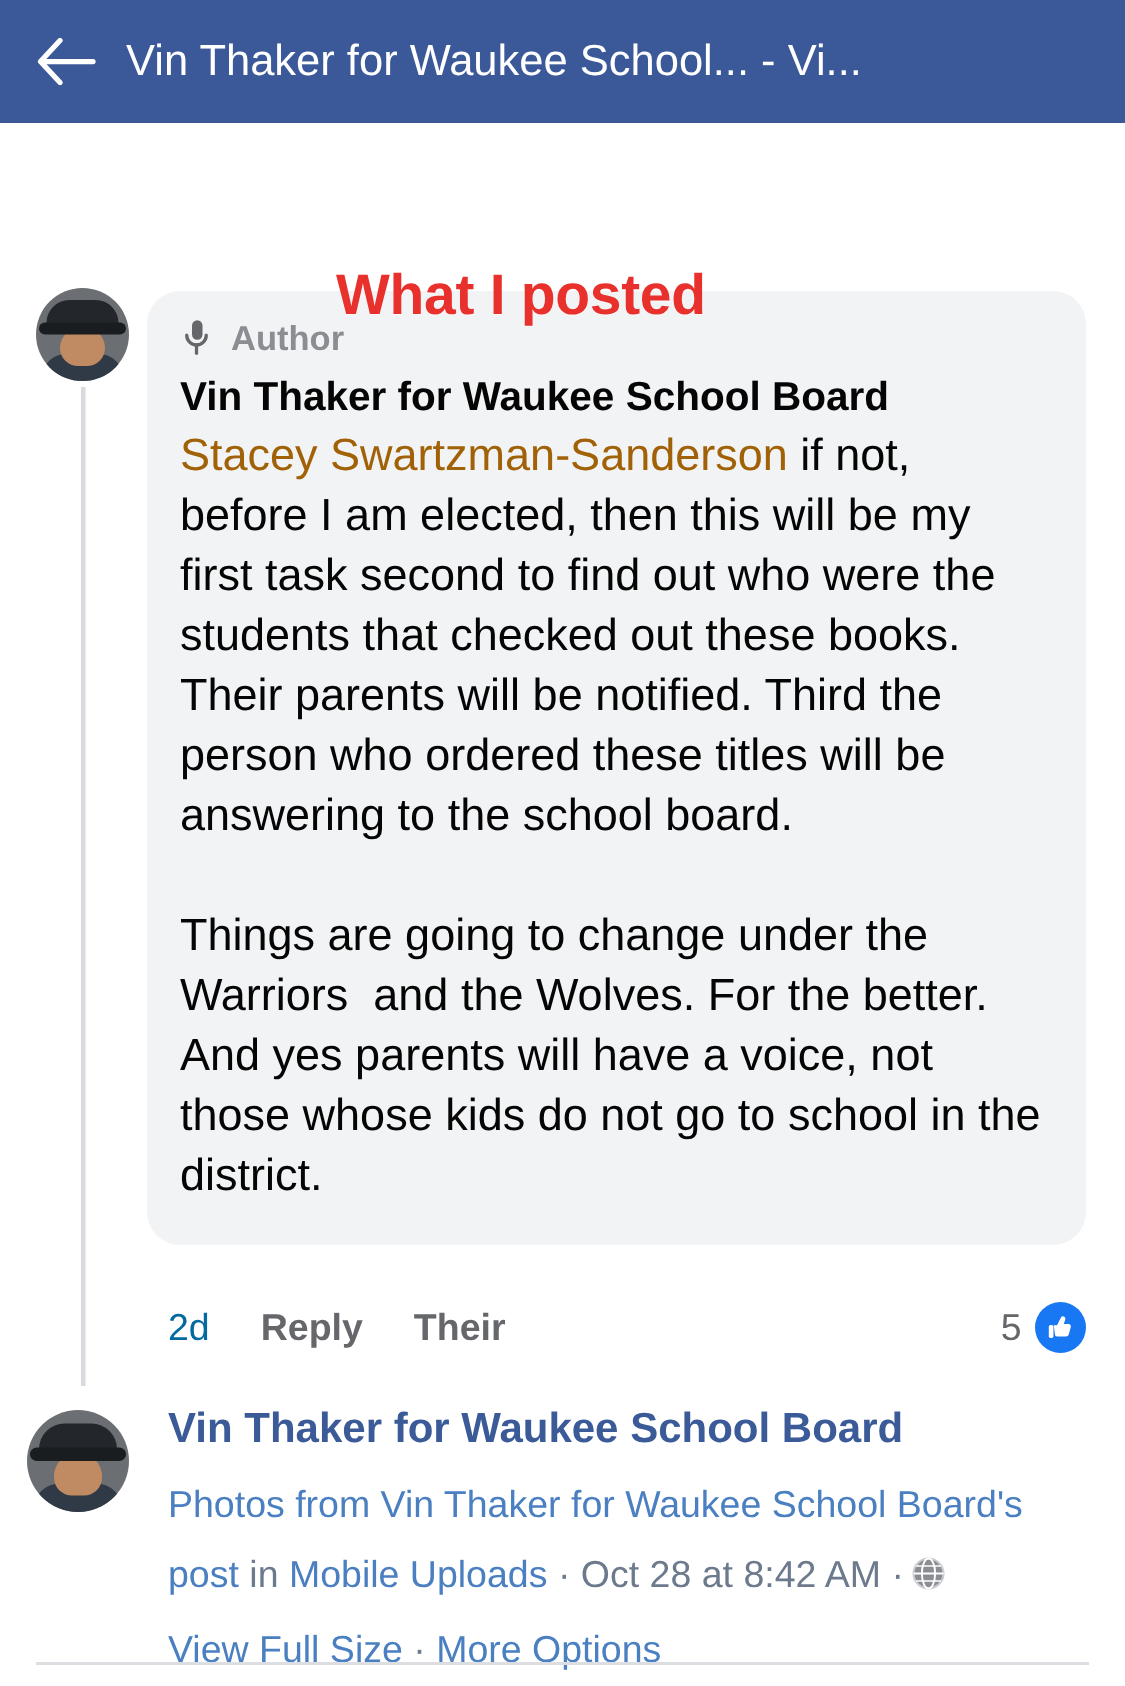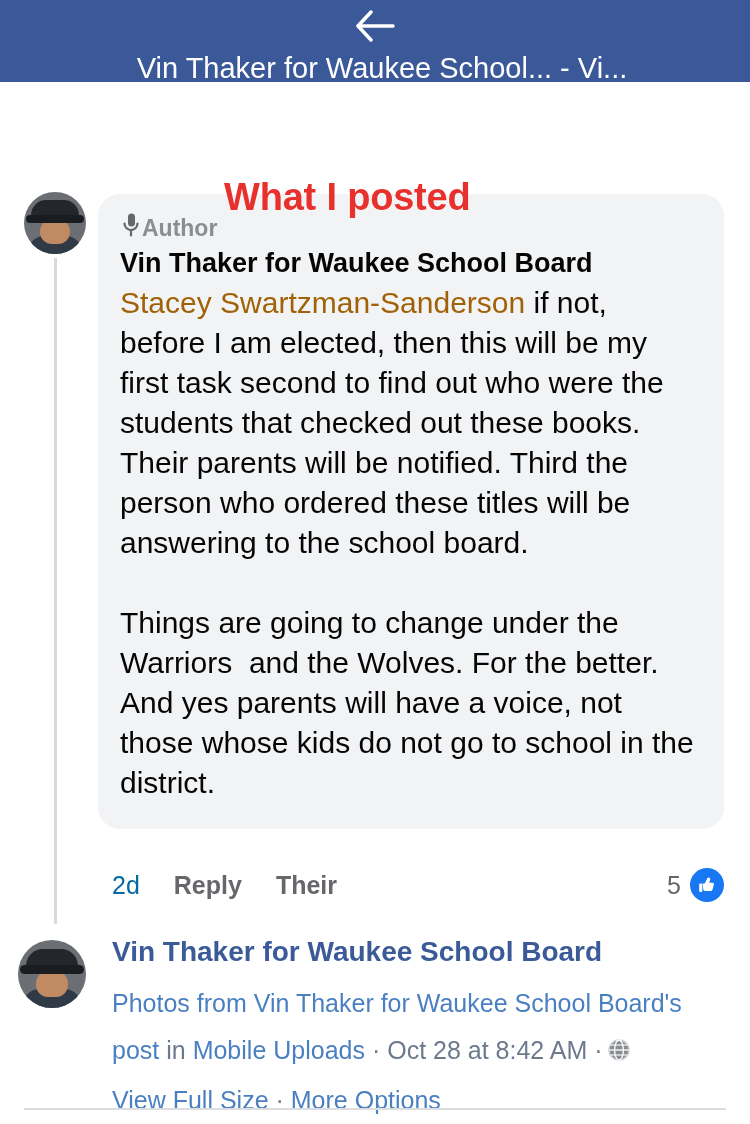--- a/index.html
+++ b/index.html
@@ -11,21 +11,20 @@
     overflow: hidden;
   }
 
   
   .appbar {
     height: 82px;
     background: #3b5998;
     display: flex;
     align-items: center;
     padding: 0 18px;
-    flex-direction: column;
   }
   .back-arrow {
     width: 52px;
     height: 52px;
     flex: 0 0 52px;
     display: flex;
     align-items: center;
     justify-content: center;
     cursor: pointer;
   }
@@ -115,22 +114,22 @@
     position: absolute;
     left: 98px;
     top: 112px;
     width: 626px;
     background: #f2f3f5;
     border-radius: 22px;
     padding: 18px 24px 26px 22px;
   }
   .author-line {
     display: flex;
-    align-items: flex-end;
-    gap: 0;
+    align-items: flex-start;
+    gap: 12px;
     margin-bottom: 6px;
   }
   .mic-icon { display: block; }
   .author-label {
     color: #8a8d91;
     font-size: 23px;
     font-weight: bold;
   }
   .poster-name {
     font-size: 27px;

